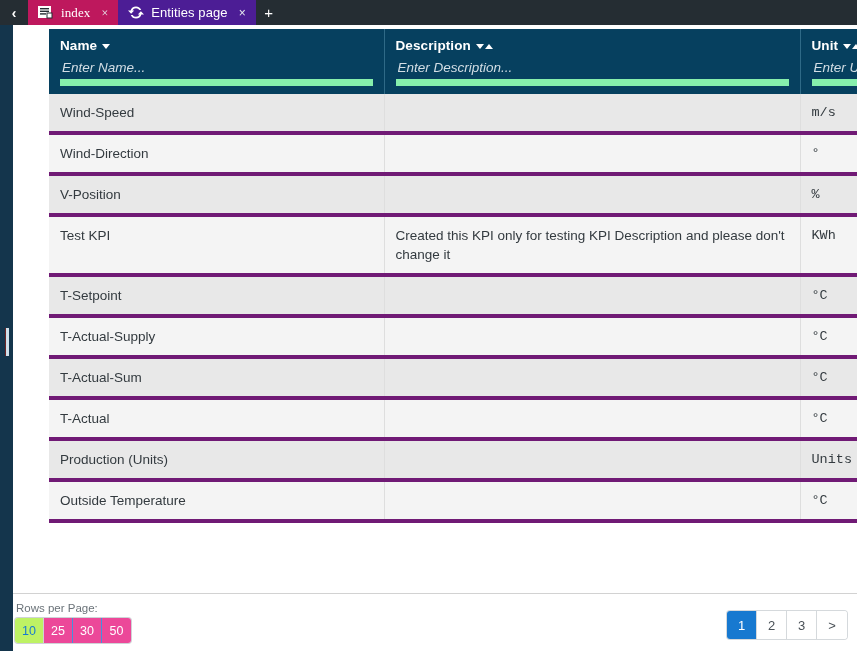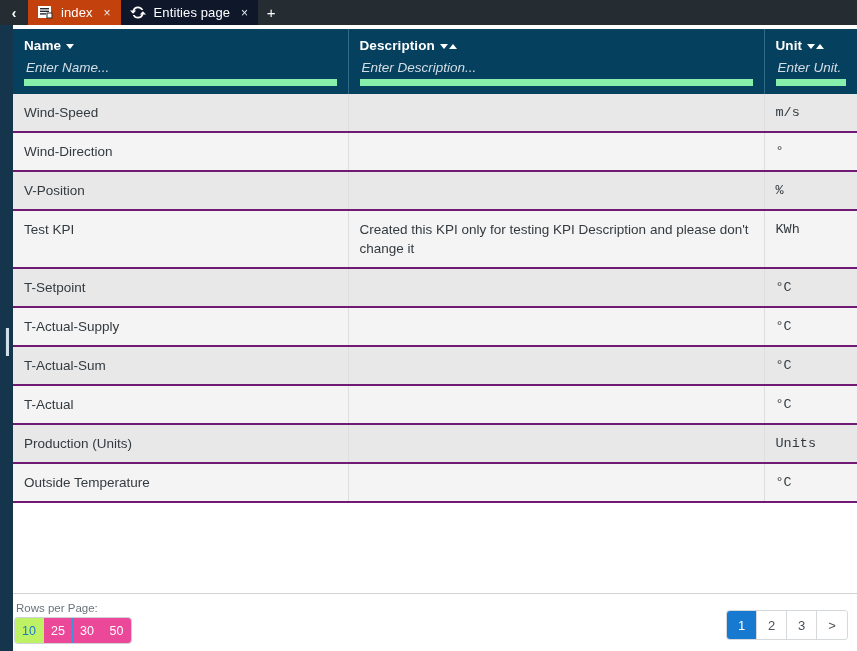--- a/index.html
+++ b/index.html
@@ -42,22 +42,22 @@
     align-items: center;
     padding: 0 8px 0 9px;
     height: 25px;
     box-sizing: border-box;
     font-size: 13px;
     color: #ffffff;
     cursor: pointer;
     user-select: none;
     white-space: nowrap;
   }
-  .tab.inactive { background: #c2410c; }
-  .tab.active { background: #0f172a; align-items: center; }
+  .tab.inactive { background: #be185d; font-family: Liberation Serif, serif; }
+  .tab.active { background: #4c1d95; align-items: center; }
   .tab-icon {
     width: 17px;
     height: 16px;
     margin-right: 7px;
     display: inline-flex;
     align-items: center;
     justify-content: center;
     flex: 0 0 auto;
   }
   .tab-label { margin-right: 9px; letter-spacing: 0.1px; }
@@ -99,20 +99,21 @@
   }
 
   
   #content {
     position: absolute;
     left: 13px; top: 25px;
     width: 780px;
     height: 626px;
     background: #ffffff;
     box-sizing: border-box;
+    padding-left: 36px;
   }
 
   
   table.grid {
     border-collapse: collapse;
     table-layout: fixed;
     width: 844px;
     margin-top: 4px;
   }
   table.grid th, table.grid td {
@@ -168,21 +169,21 @@
   input.filter::placeholder {
     color: #d3dee5;
     font-style: italic;
     opacity: 1;
   }
 
   tbody td {
     font-size: 13.5px;
     color: #333a3f;
     padding: 9px 11px 9px 11px;
-    border-bottom: 2px solid #701a75;
+    border-bottom: 4px solid #701a75;
     border-right: 1px solid #dedede;
     line-height: 19px;
   }
   tbody td:last-child { border-right: none; font-family: Liberation Mono, monospace; }
   tbody tr.odd td  { background: #e8e8e8; }
   tbody tr.even td { background: #f4f4f4; }
 
   
   #footer {
     position: absolute;

